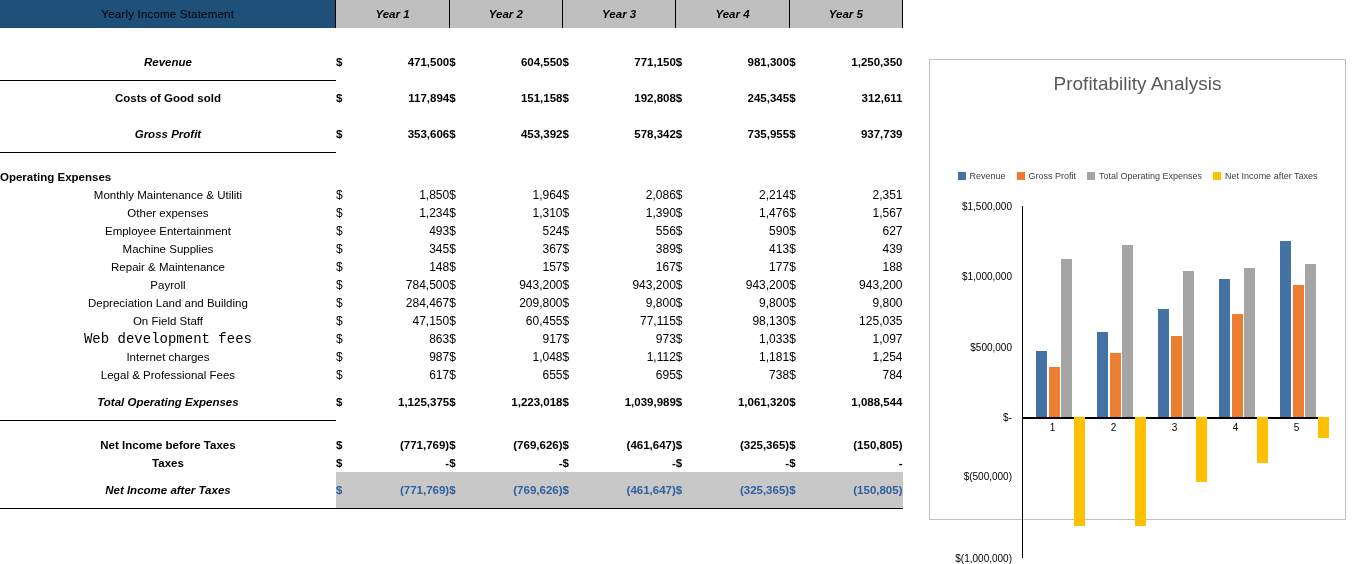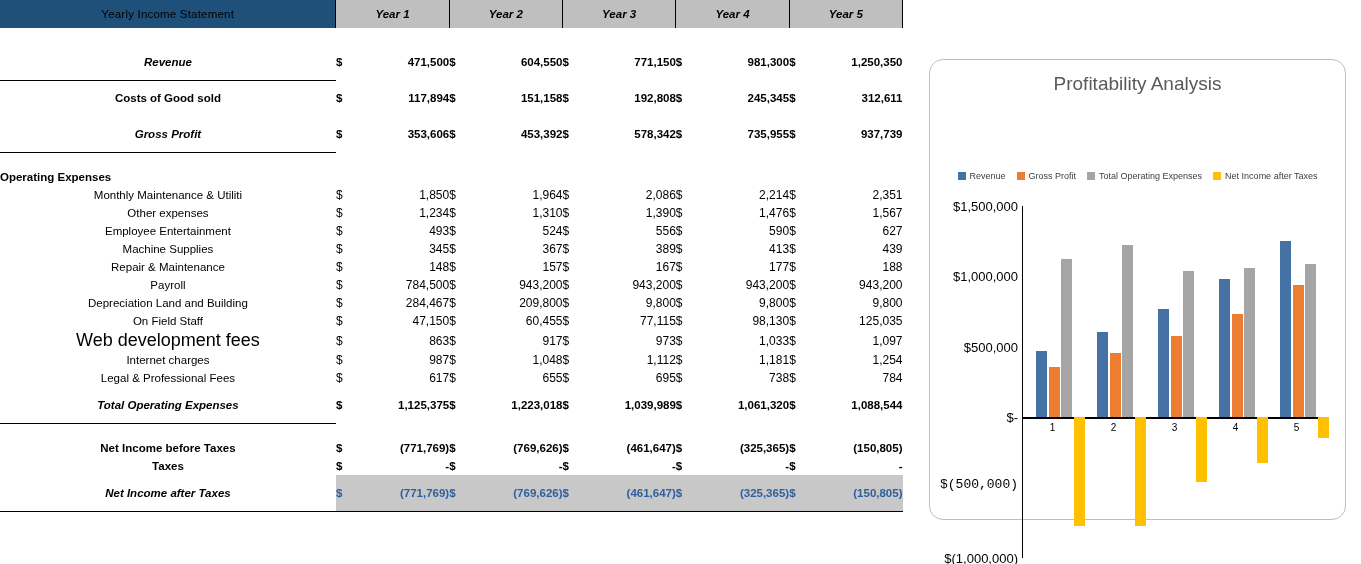--- a/index.html
+++ b/index.html
@@ -24,46 +24,46 @@
   .yearhdr{background:#BFBFBF;color:#2E5F9E;font-weight:bold;font-style:italic;
            font-size:13px;text-align:center;height:28px;line-height:28px;
            border-left:1px solid #000;border-right:1px solid #000;}
 
   .lbl-major{color:#2E5F9E;font-weight:bold;font-style:italic;font-size:16px;
              text-align:center;padding-right:6px;}
   .lbl-bold{color:#000;font-weight:bold;font-size:11px;text-align:center;padding-right:6px;}
   .lbl-sub{color:#000;font-weight:bold;font-size:11px;text-align:left;padding-left:113px;}
   .lbl-item{color:#000;font-size:12px;text-align:center;padding-left:172px;
             white-space:nowrap;overflow:hidden;}
-  .lbl-item.big{font-size:18px;}
+  .lbl-item.big{font-size:14px;font-family:Liberation Mono, monospace;}
 
   .underline{border-bottom:1.6px solid #000;}
 
   .cur{font-size:11.5px;font-weight:bold;text-align:left;padding-left:3px;}
   .val{font-size:11.5px;font-weight:bold;text-align:right;padding-right:6px;white-space:nowrap;}
   .cur.light,.val.light{font-weight:normal;font-size:12px;}
 
   .netrow .cur,.netrow .val{color:#2E5F9E;background:#C8C8C8;}
   .netrow-border td{border-bottom:1.8px solid #000;}
 
   
   .card{position:absolute;left:929px;top:59px;width:415px;height:459px;
-        border:1px solid #BFBFBF;border-radius:14px;background:#fff;}
+        border:1px solid #BFBFBF;border-radius:0;background:#fff;}
   .chart-title{position:absolute;top:13px;left:0;width:100%;text-align:center;
                font-size:19px;color:#595959;}
   .legend{position:absolute;top:111px;left:0;width:100%;display:flex;
           justify-content:center;align-items:center;gap:11px;}
   .lg{display:flex;align-items:center;gap:4px;font-size:9px;color:#404040;white-space:nowrap;}
   .sw{width:8px;height:8px;display:inline-block;}
 
   .plot{position:absolute;left:92px;top:146px;width:305px;height:352px;}
   .yaxis{position:absolute;left:0;top:0;width:1.4px;height:352px;background:#000;}
   .xaxis{position:absolute;left:0;height:1.4px;background:#000;width:305px;}
-  .ytick{position:absolute;right:100%;margin-right:4px;transform:translateY(-50%);
-         font-size:13px;color:#000;white-space:nowrap;}
+  .ytick{position:absolute;right:100%;margin-right:10px;transform:translateY(-50%);
+         font-size:10px;color:#000;white-space:nowrap;}
   .bar{position:absolute;width:11px;}
   .xlab{position:absolute;font-size:10px;color:#000;text-align:center;width:40px;}
 </style>
 </head>
 <body>
 
 <div class="page">
 
   <div class="stmt">
     <table class="sheet">
@@ -360,21 +360,21 @@
           <span>Net Income after Taxes</span>
         </span>
       </div>
     <div class="plot" id="chart-plot">
       <div class="yaxis"></div>
     <div class="xaxis" style="top: 211.2px;"></div>
         <div class="ytick" style="top: 0px;">$1,500,000</div>
         <div class="ytick" style="top: 70.4px;">$1,000,000</div>
         <div class="ytick" style="top: 140.8px;">$500,000</div>
         <div class="ytick" style="top: 211.2px;">$-</div>
-        <div class="ytick" style="top: 278px; font-family: Liberation Mono, monospace;">$(500,000)</div>
+        <div class="ytick" style="top: 270px;">$(500,000)</div>
         <div class="ytick" style="top: 352px;">$(1,000,000)</div>
         <div class="bar" style="background: rgb(68, 114, 164); left: 14px; top: 144.813px; height: 66.3872px;"></div>
         <div class="bar" style="background: rgb(237, 125, 49); left: 26.5px; top: 161.412px; height: 49.7877px;"></div>
         <div class="bar" style="background: rgb(165, 165, 165); left: 39px; top: 52.7472px; height: 158.453px;"></div>
         <div class="bar" style="background: rgb(255, 192, 0); left: 51.5px; top: 211.2px; height: 108.665px;"></div>
         <div class="xlab" style="left: 10.5px; top: 216.2px;">1</div>
         <div class="bar" style="background: rgb(68, 114, 164); left: 75px; top: 126.079px; height: 85.1206px;"></div>
         <div class="bar" style="background: rgb(237, 125, 49); left: 87.5px; top: 147.362px; height: 63.8376px;"></div>
         <div class="bar" style="background: rgb(165, 165, 165); left: 100px; top: 38.9991px; height: 172.201px;"></div>
         <div class="bar" style="background: rgb(255, 192, 0); left: 112.5px; top: 211.2px; height: 108.363px;"></div>

